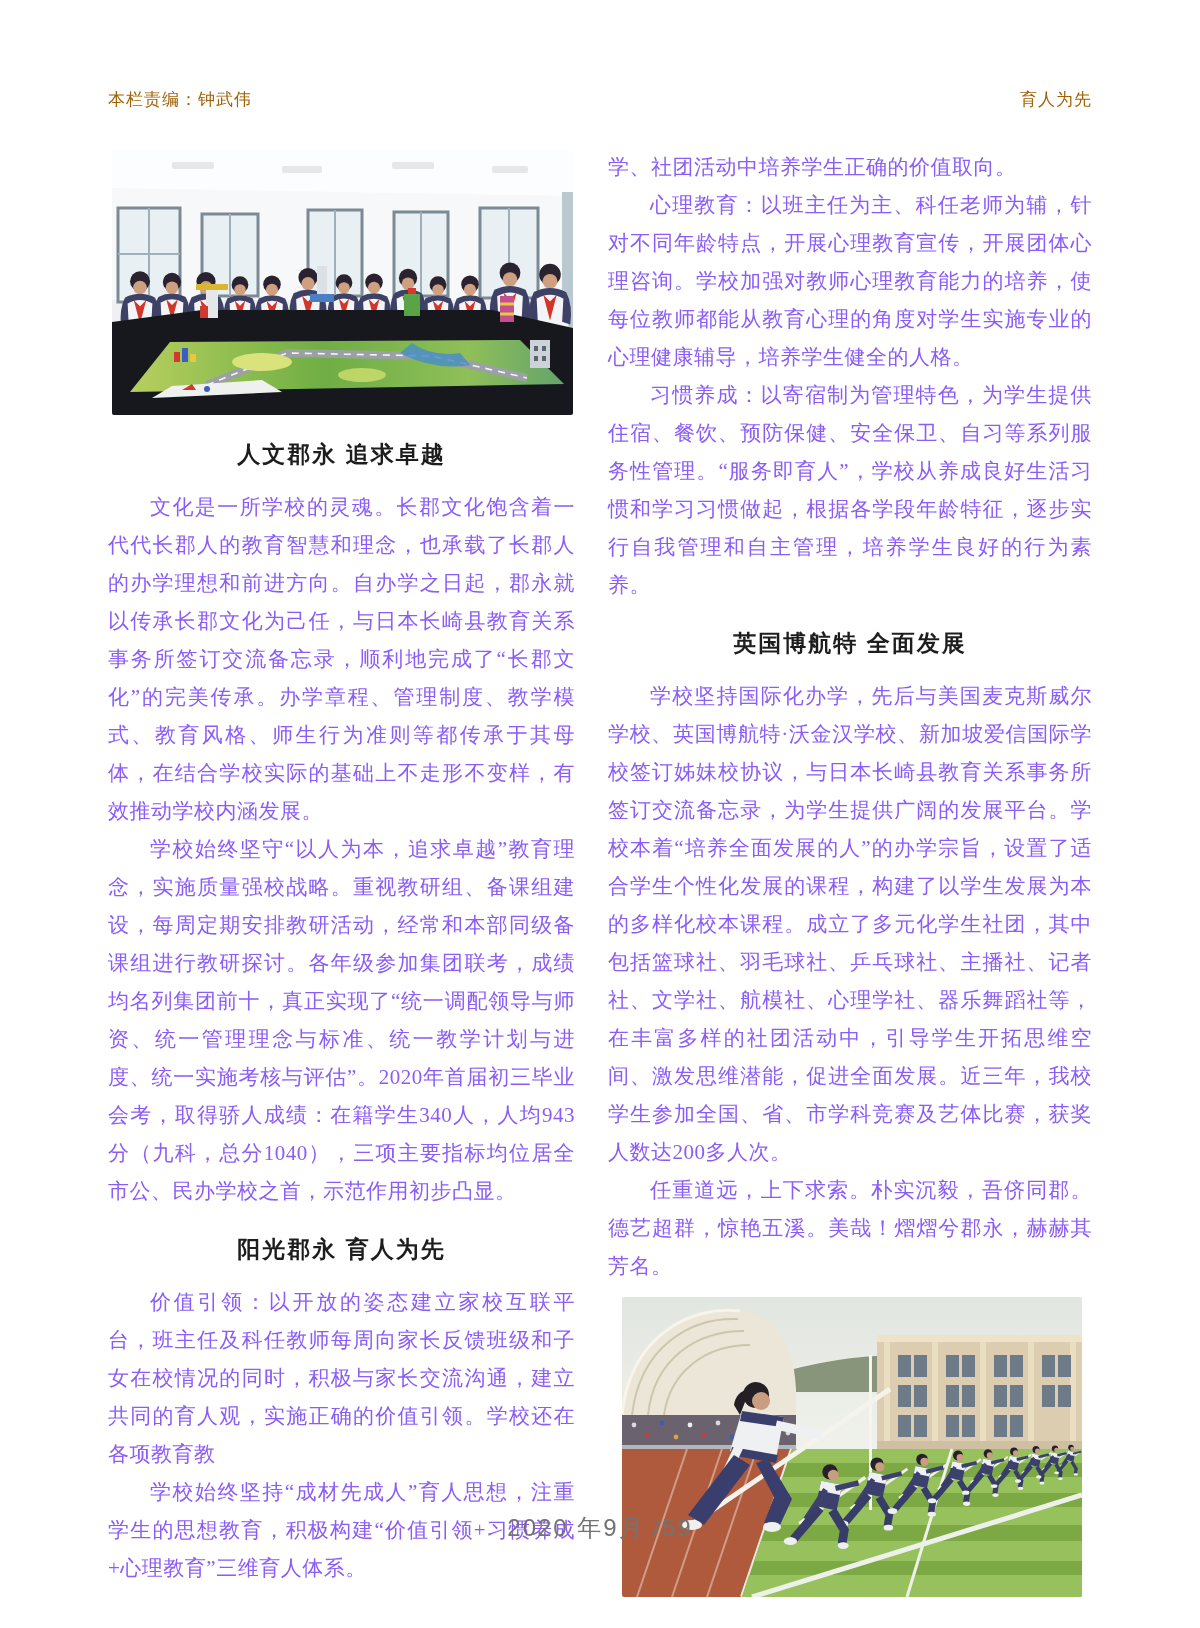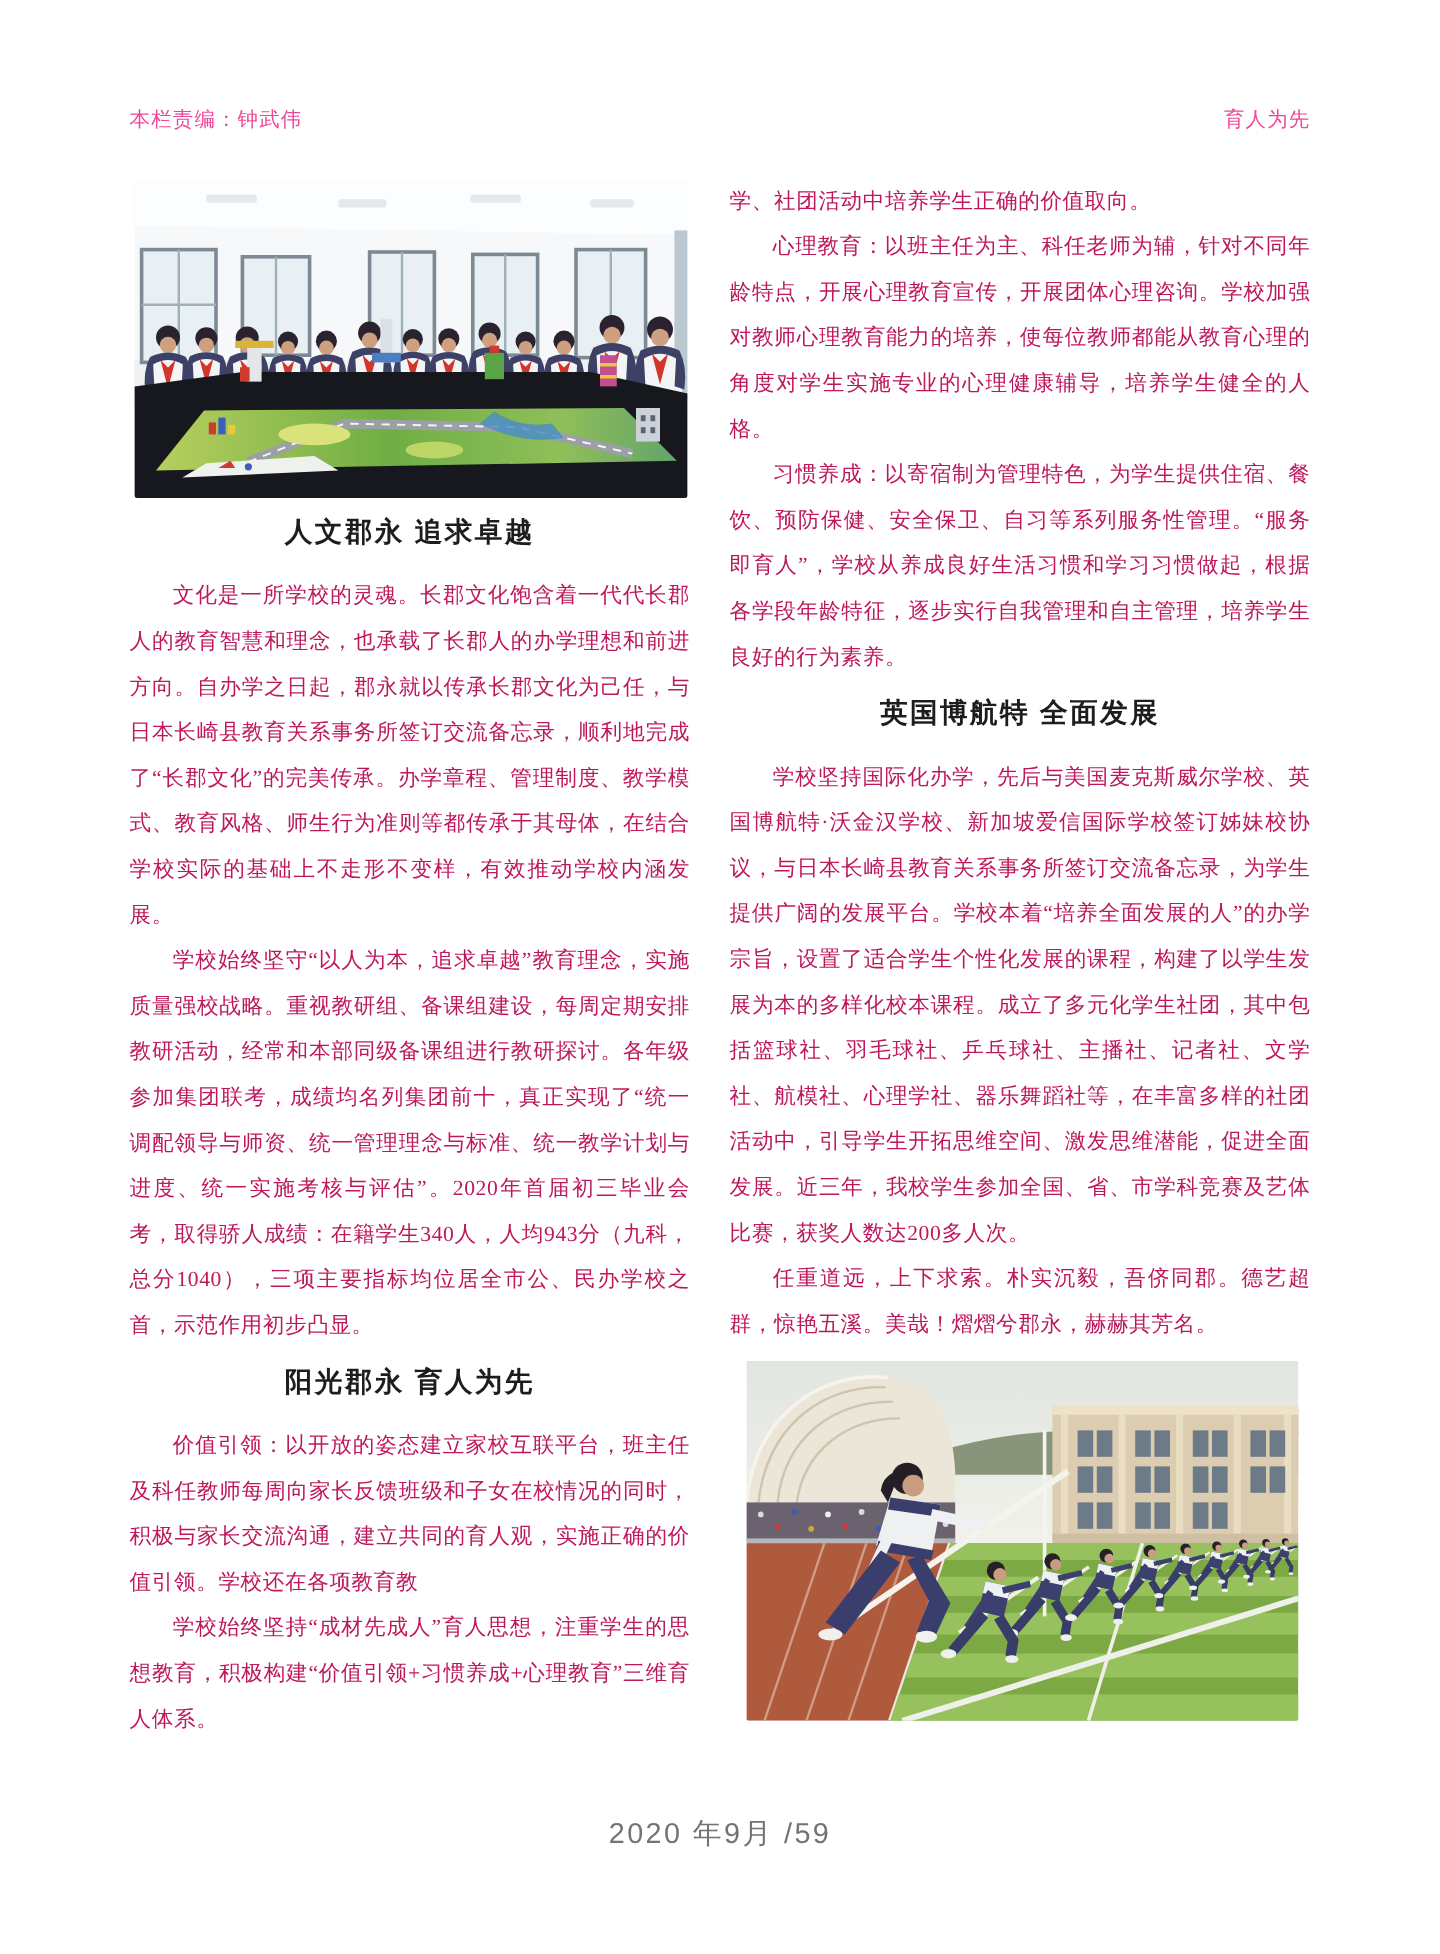--- a/index.html
+++ b/index.html
@@ -1,32 +1,32 @@
 <!DOCTYPE html>
 <html><head>
 <meta charset="utf-8">
 <style>
   html,body{margin:0;padding:0;background:#ffffff;}
   .page{position:relative;width:1200px;height:1628px;background:#ffffff;overflow:hidden;
         font-family:"Liberation Serif","DejaVu Serif",serif;color:#2e2c2a;}
   .header{position:absolute;top:88px;left:108px;right:108px;display:flex;
           justify-content:space-between;align-items:baseline;
           font-family:"Liberation Sans","DejaVu Sans",sans-serif;font-size:17px;
-          letter-spacing:1px;color:#ec4899;}
+          letter-spacing:1px;color:#a16207;}
   .columns{position:absolute;top:148px;left:108px;right:108px;display:flex;gap:33px;}
   .col-left{width:467px;}
   .col-right{width:484px;}
   .photo{margin:0;padding:0;line-height:0;}
   .photo-top{margin:2px 0 11px 4px;}
   .photo-bottom{margin:12px 0 0 14px;}
   .photo svg{display:block;border-radius:2px;}
-  p.body{margin:0;font-size:18px;line-height:38px;text-align:justify;
-         letter-spacing:0.5px;color:#be185d;}
+  p.body{margin:0;font-size:21px;line-height:38px;text-align:justify;
+         letter-spacing:0.5px;color:#8b5cf6;}
   p.indent{text-indent:2em;}
-  h2.sec-title{margin:13px 0 18px;text-align:center;
+  h2.sec-title{margin:24px 0 18px;text-align:center;
      font-family:"Liberation Sans","DejaVu Sans",sans-serif;
      font-size:23px;font-weight:600;letter-spacing:2px;color:#1d1d1d;}
   .footer{position:absolute;top:1512px;left:0;right:0;text-align:center;
      font-family:"Liberation Sans","DejaVu Sans",sans-serif;
      font-size:24px;letter-spacing:2px;color:#737373;}
 </style>
 </head>
 <body>
 
 <div class="page">

